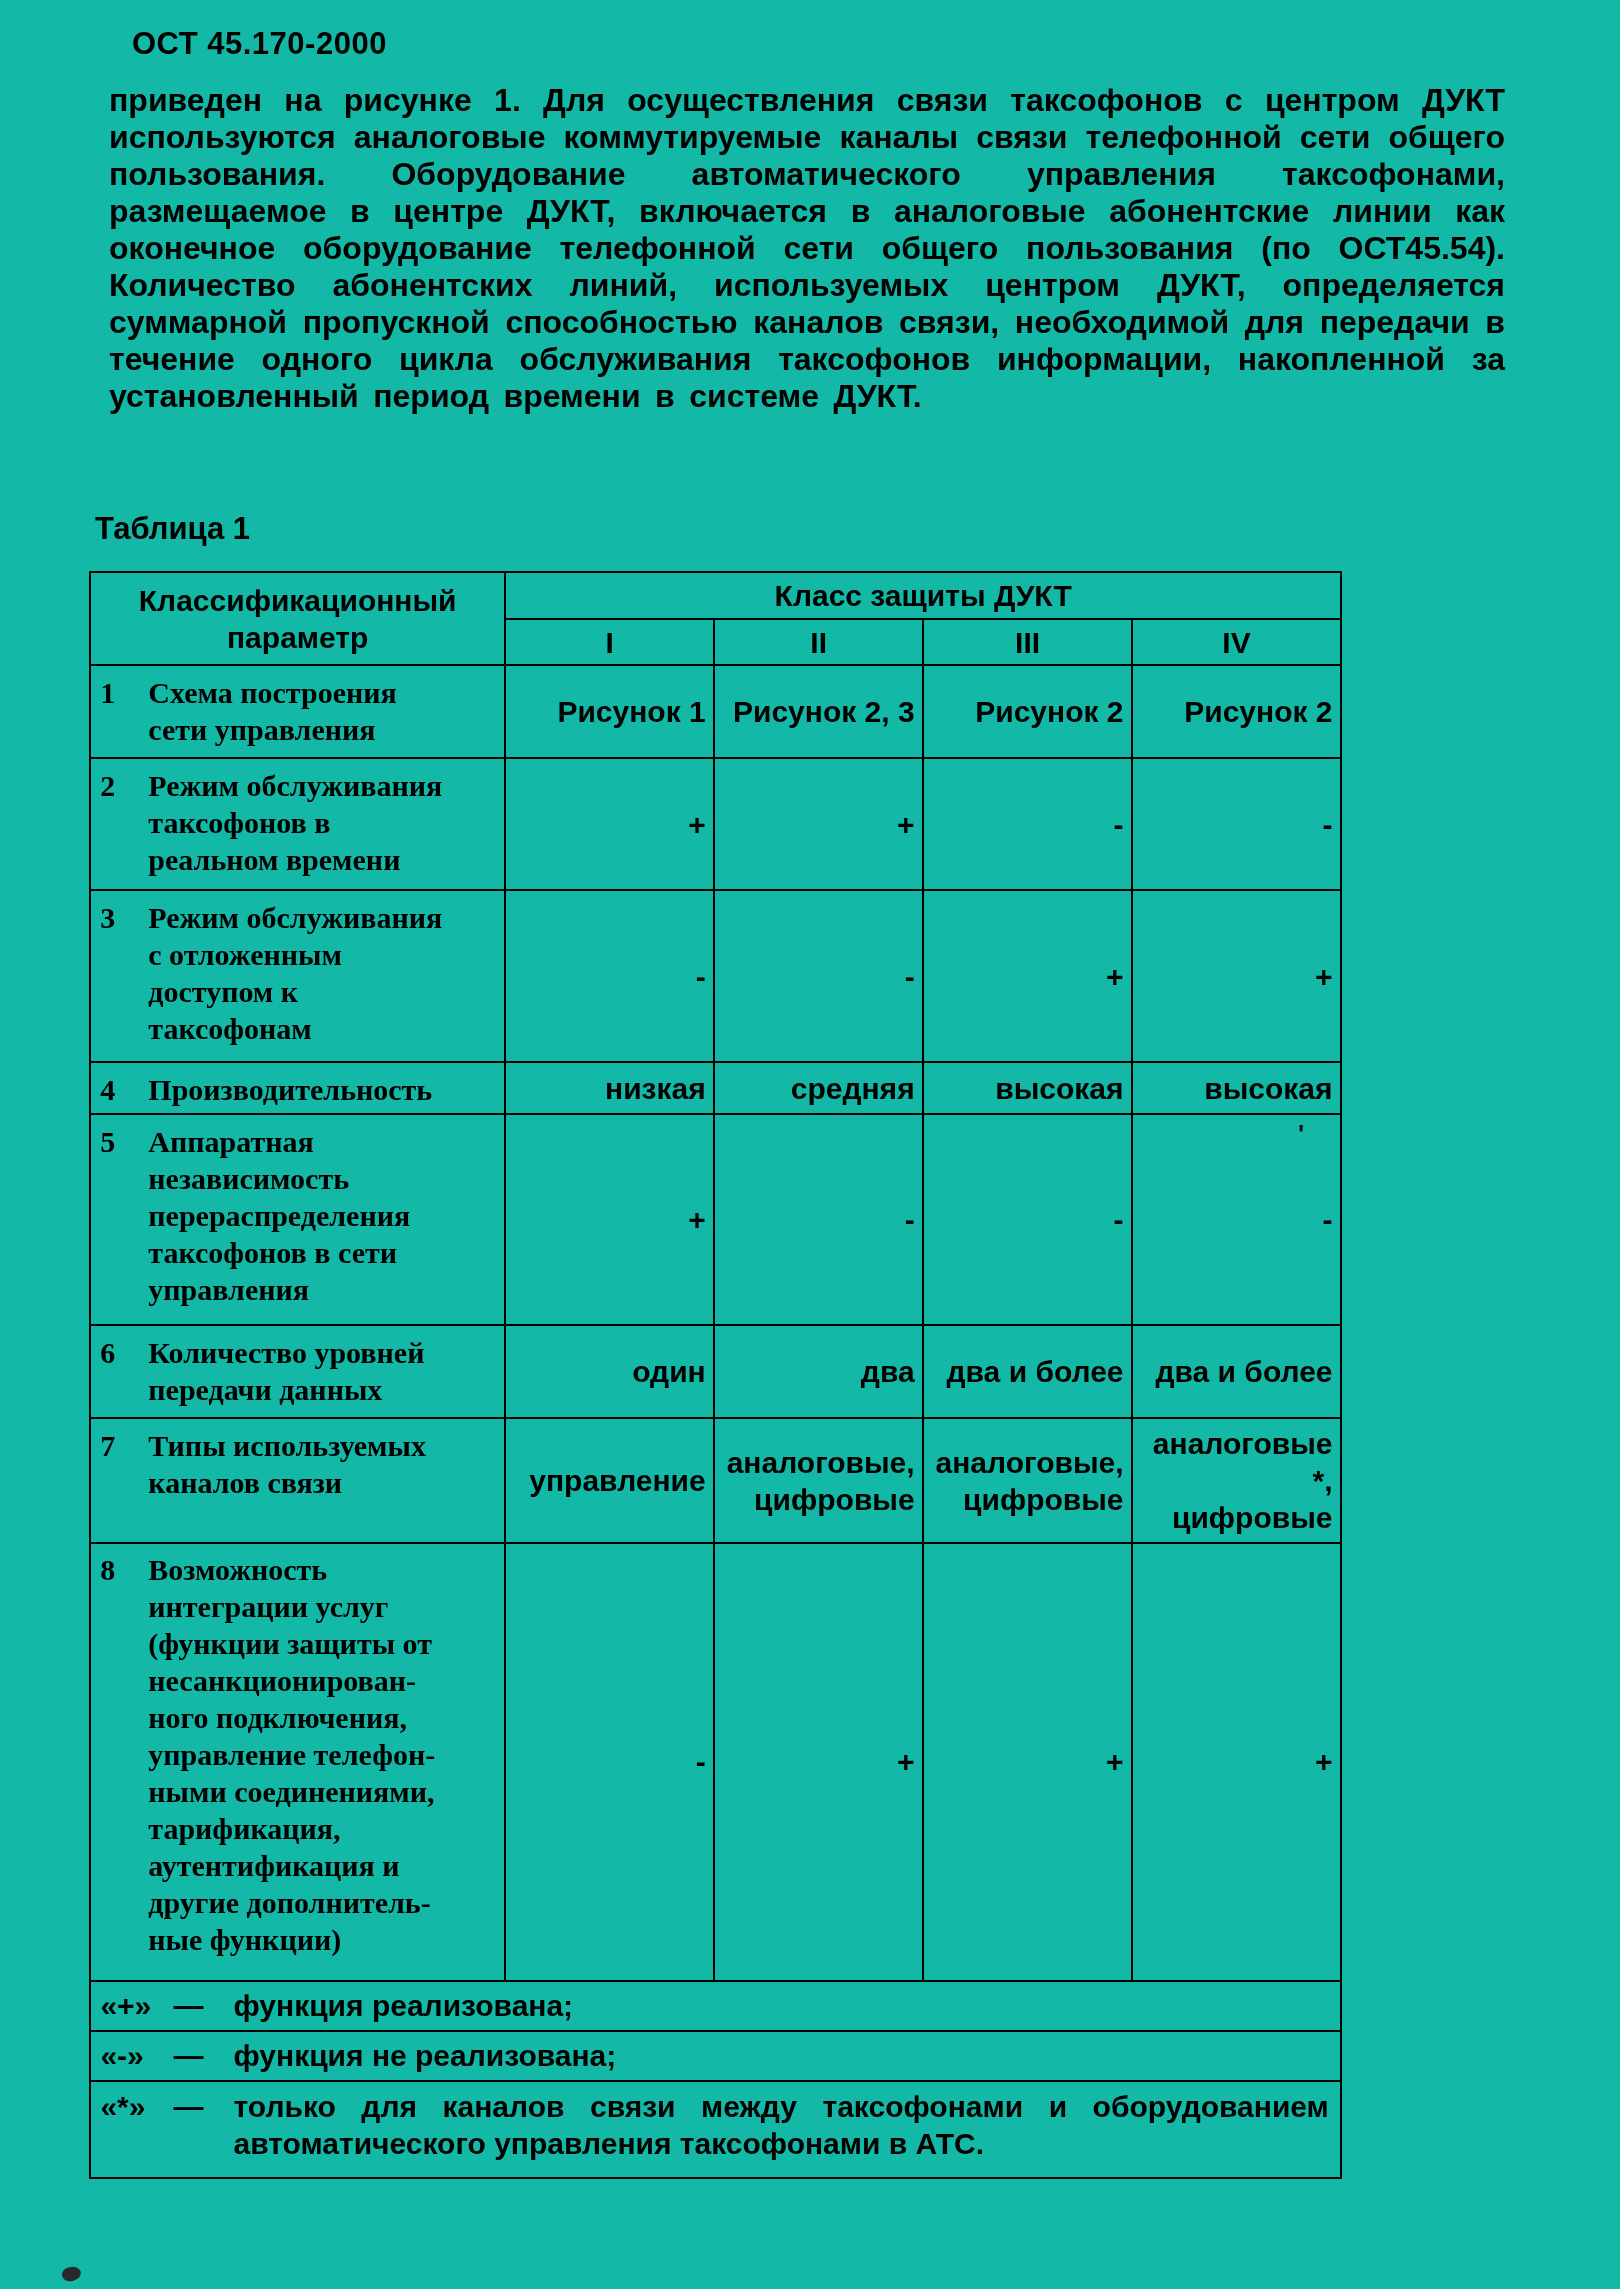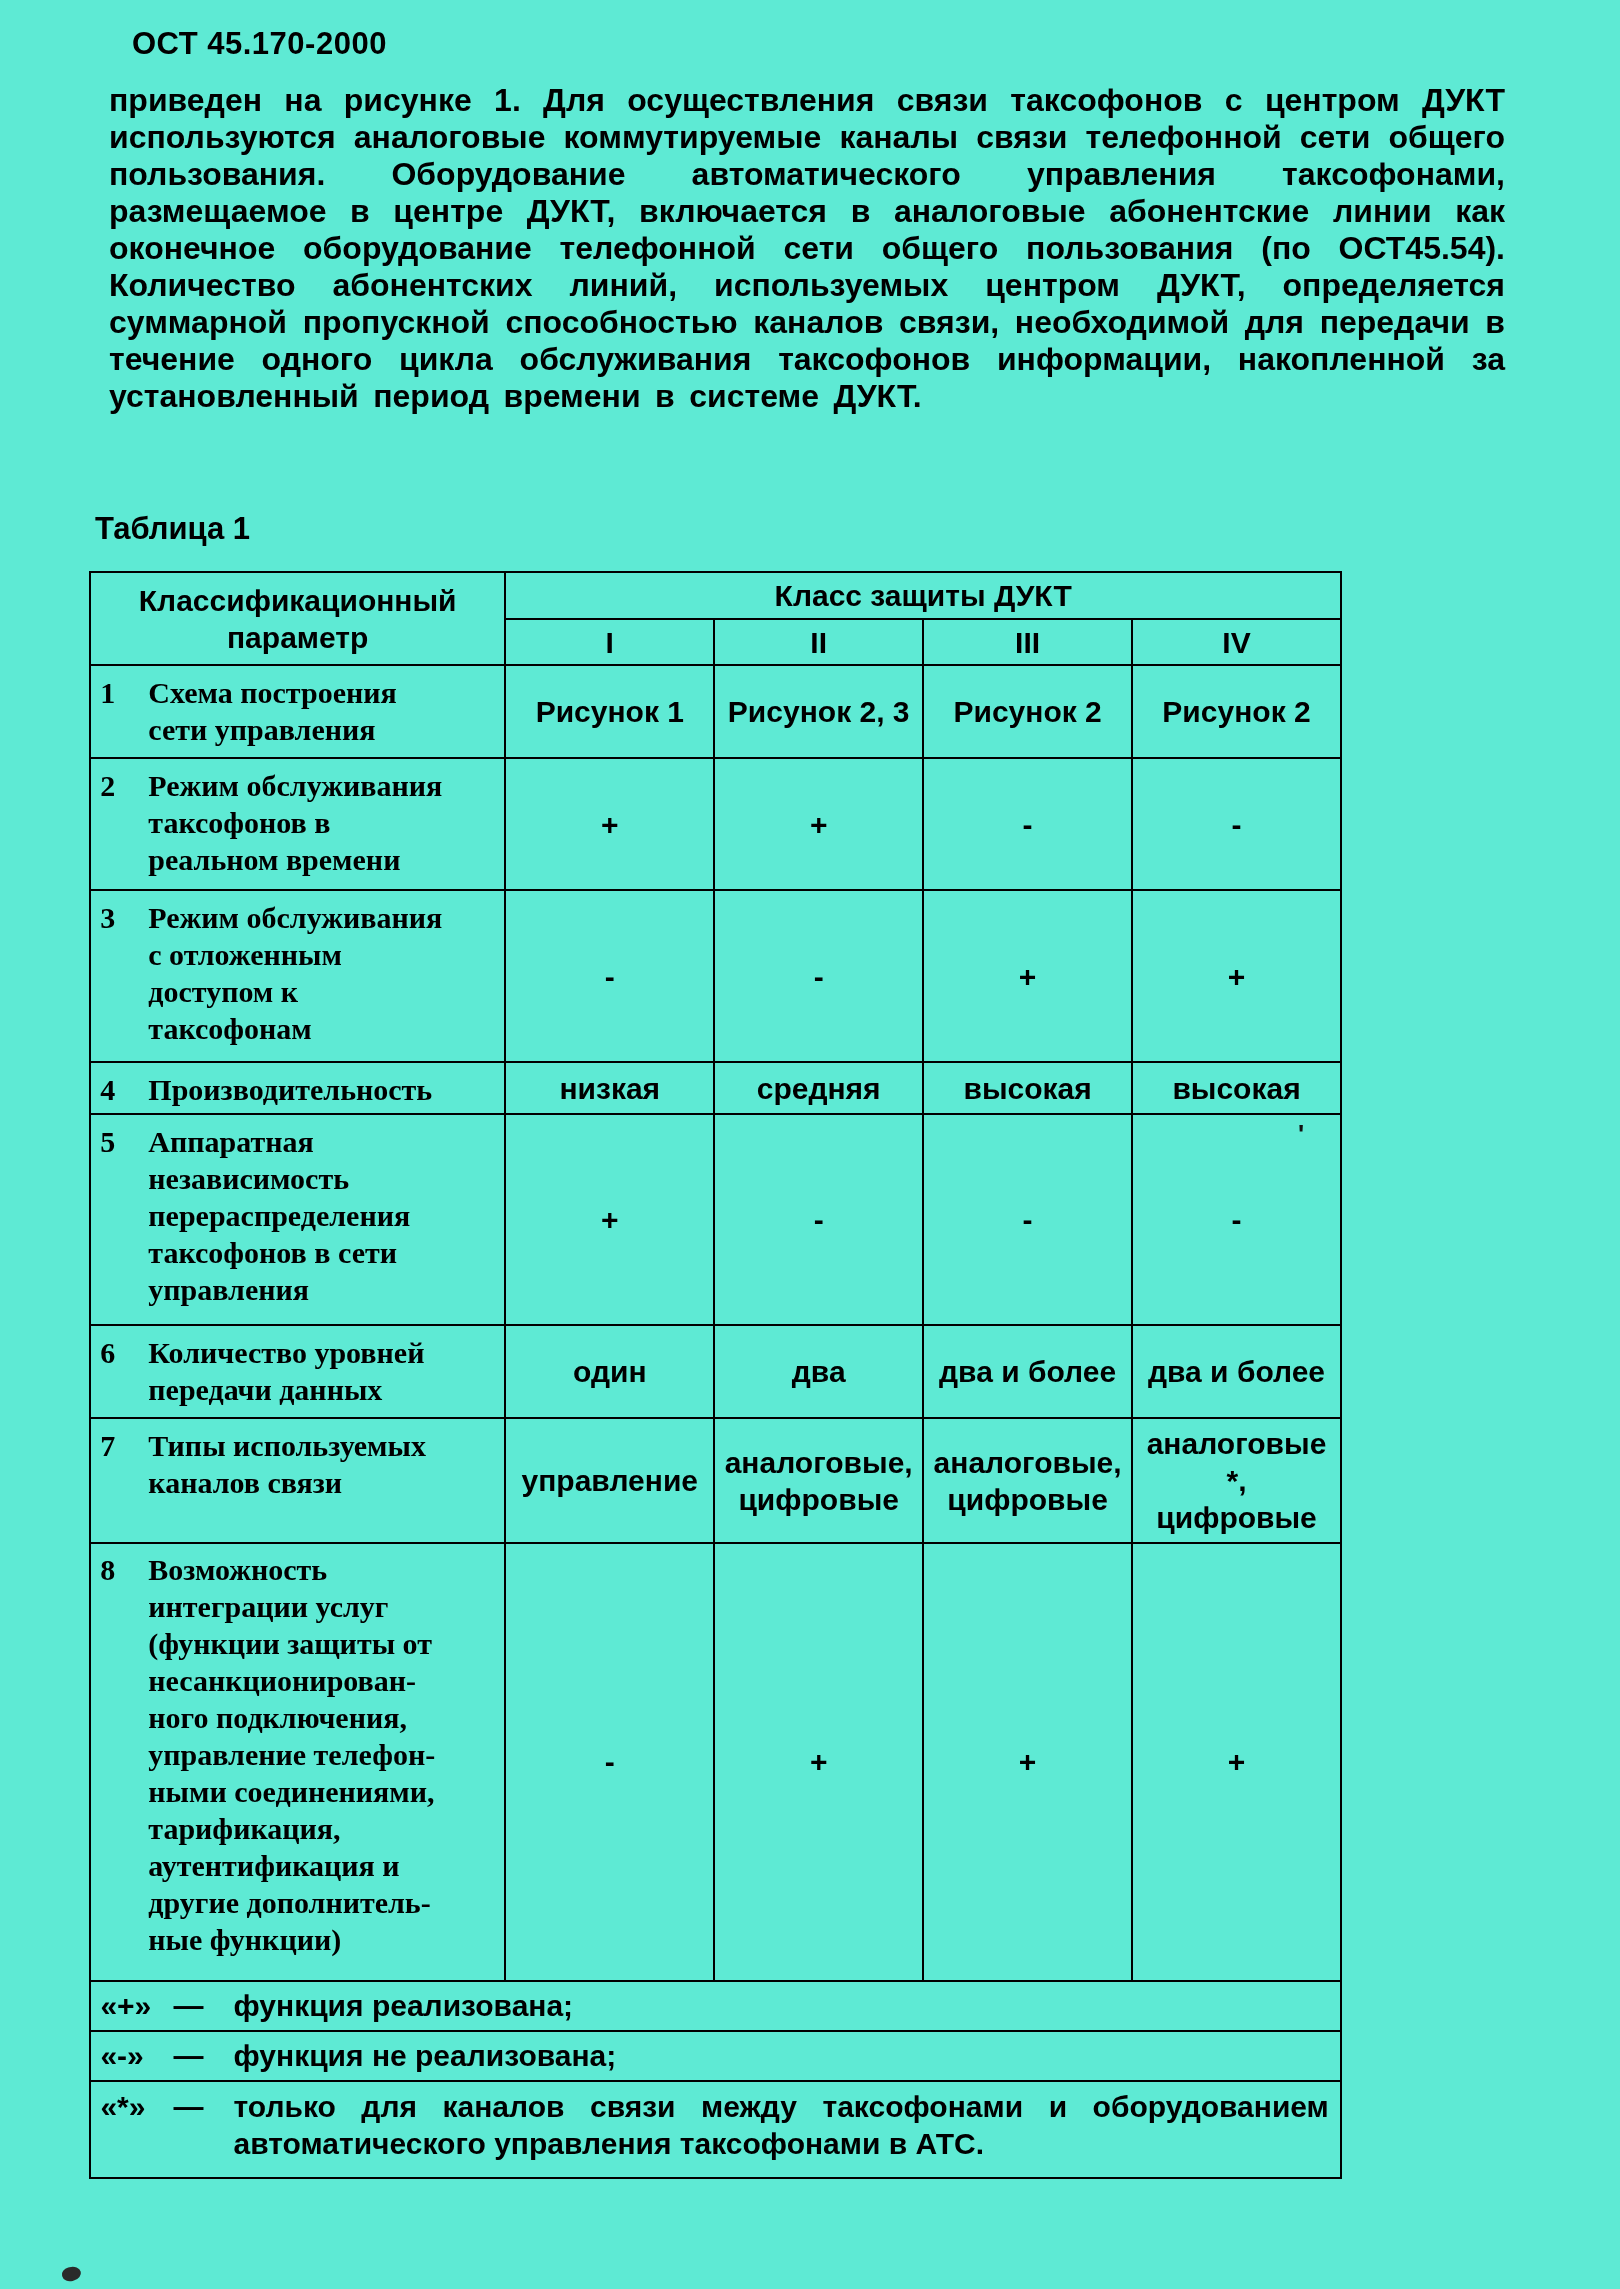--- a/index.html
+++ b/index.html
@@ -1,21 +1,21 @@
 <!DOCTYPE html>
 <html style="font-size:15px"><head>
 <meta charset="utf-8">
 <style>
   html, body { margin: 0; padding: 0; background: #d9d9d9; }
   .page {
     position: relative;
     width: 1620px;
     height: 2290px;
     margin: 0 auto;
-    background: #5eead4;
+    background: #14b8a6;
     color: #000000;
     font-family: "Liberation Sans", "DejaVu Sans", sans-serif;
     font-weight: 700;
     overflow: hidden;
   }
   .doc-number {
     position: absolute;
     top: 26px;
     left: 132px;
     font-size: 31px;
@@ -58,21 +58,21 @@
   .param-head { white-space: pre-line; }
   .cls td { padding: 5.6px 7.5px; vertical-align: middle; }
   td.param-cell { vertical-align: top; padding: 7.5px 5.6px 5.6px 9.3px; font-family: Liberation Serif, serif; }
   .row-num { display: inline-block; width: 48px; vertical-align: top; }
   .param-text {
     display: inline-block;
     width: calc(100% - 54px);
     vertical-align: top;
     white-space: pre-line;
   }
-  td.val { text-align: center; white-space: pre-line; }
+  td.val { text-align: right; white-space: pre-line; }
   col.c-param { width: 33.2%; }
   col.c-val { width: 16.7%; }
   
   tr.h-hdr1 { height: 47px; }
   tr.h-hdr2 { height: 45px; }
   tr.h-r1 { height: 93px; }
   tr.h-r2 { height: 132px; }
   tr.h-r3 { height: 172px; }
   tr.h-r4 { height: 52px; }
   tr.h-r5 { height: 211px; }

